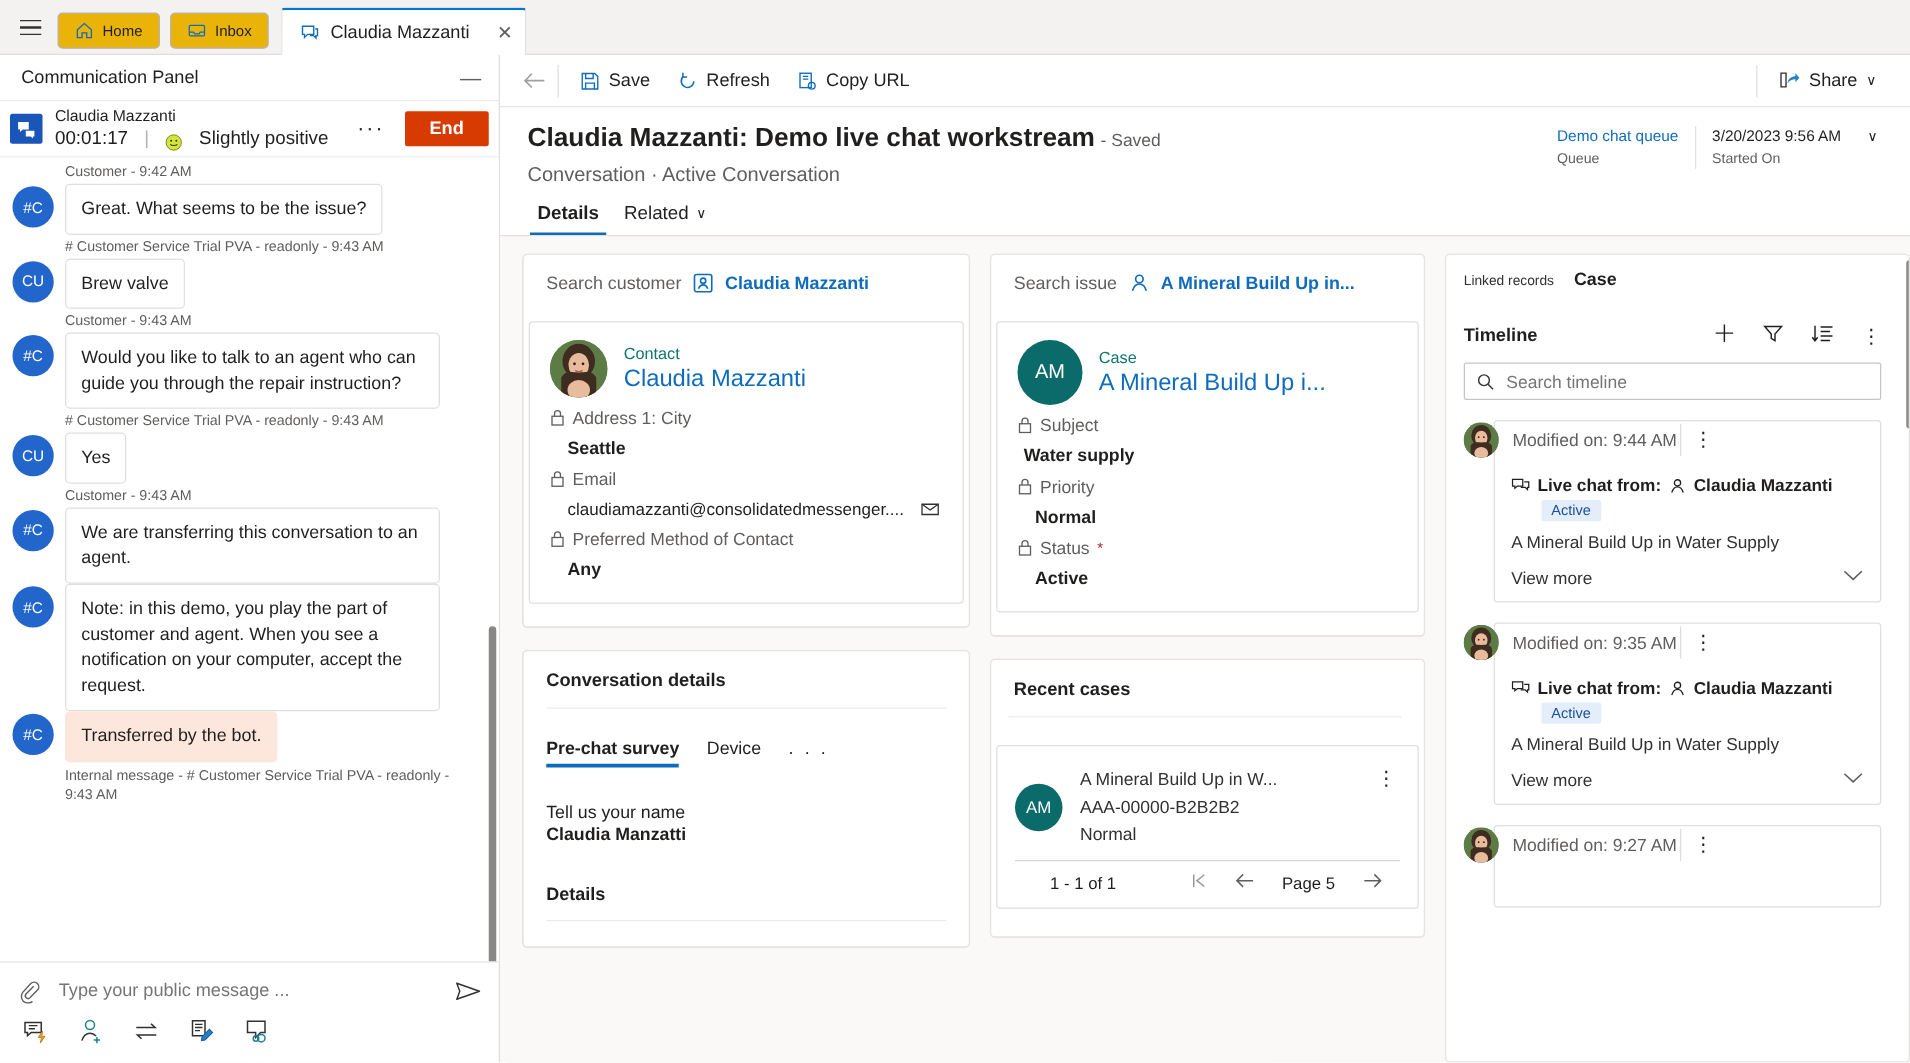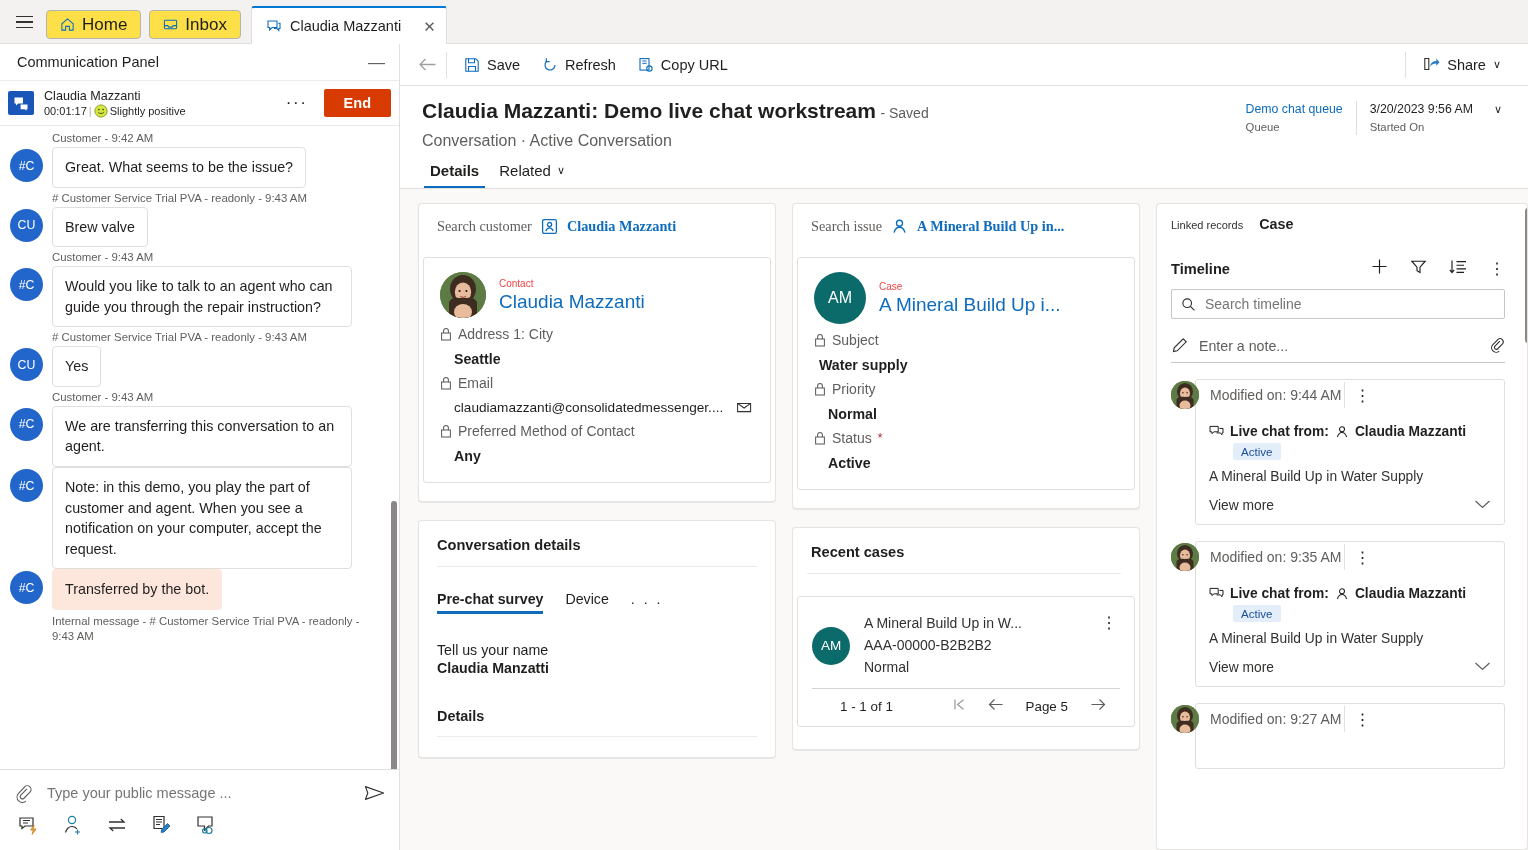--- a/index.html
+++ b/index.html
@@ -19,22 +19,22 @@
   .tabstrip:after {
     content: ""; position: absolute; left: 0; right: 0; bottom: 0; height: 1px; background: #e1dfdd;
   }
   .hamburger {
     width: 36px; height: 36px; display: flex; flex-direction: column; justify-content: center;
     align-items: center; gap: 4px; margin-bottom: 4px; cursor: pointer;
   }
   .hamburger span { display: block; width: 17px; height: 1.6px; background: #323130; }
   .pill {
     display: flex; align-items: center; gap: 7px; height: 29px; padding: 0 13px;
-    border: 1px solid #b6b3b0; border-radius: 4px; background: #fde047; margin: 0 4px 5px 4px;
-    font-size: 17px; color: #201f1e; cursor: pointer; white-space: nowrap;
+    border: 1px solid #b6b3b0; border-radius: 4px; background: #eab308; margin: 0 4px 5px 4px;
+    font-size: 12px; color: #201f1e; cursor: pointer; white-space: nowrap;
   }
   .tab-active {
     display: flex; align-items: center; gap: 8px; height: 38px; padding: 0 10px 0 14px;
     background: #ffffff; border: 1px solid #e1dfdd; border-bottom: none;
     border-top: 2px solid #0078d4; border-radius: 3px 3px 0 0; margin-left: 6px;
     font-size: 14.5px; color: #201f1e; cursor: pointer; position: relative; z-index: 3;
   }
   .tab-close { font-size: 15px; color: #605e5c; margin-left: 14px; cursor: pointer; line-height: 1; }
   .ic { display: inline-block; vertical-align: middle; }
 
@@ -54,21 +54,21 @@
   .conv-head {
     display: flex; align-items: center; padding: 6px 8px 6px 8px; gap: 10px; height: 45px;
     border-bottom: 1px solid #edebe9;
   }
   .conv-av {
     width: 26px; height: 24px; background: #1a56b8; border-radius: 2px;
     display: flex; align-items: center; justify-content: center; flex: 0 0 26px;
   }
   .conv-meta { flex: 1; line-height: 1.28; }
   .conv-name { font-size: 12.6px; color: #201f1e; }
-  .conv-sub { font-size: 11px; color: #201f1e; display: flex; align-items: flex-end; gap: 2px; }
+  .conv-sub { font-size: 15px; color: #201f1e; display: flex; align-items: flex-end; gap: 13px; }
   .sep-v { color: #b3b0ad; }
   .smiley { width: 14px; height: 14px; }
   .dots-btn { color: #201f1e; font-size: 17px; letter-spacing: 1.6px; padding: 0 6px; cursor: pointer; }
   .end-btn {
     background: #d83b01; color: #fff; font-size: 14.5px; font-weight: bold;
     padding: 6px 20px; border: none; border-radius: 2px; cursor: pointer;
   }
   .chat-scroll {
     flex: 1; overflow: hidden; padding: 2px 0 6px 0; background: #fff; position: relative;
   }
@@ -148,37 +148,37 @@
   .content { flex: 1; display: flex; gap: 16px; padding: 14px 0 0 18px; min-height: 0; overflow: hidden; }
   .col { display: flex; flex-direction: column; gap: 18px; min-width: 0; }
   .col-a { width: 358px; flex: 0 0 358px; }
   .col-b { width: 348px; flex: 0 0 348px; }
   .col-c { flex: 1; min-width: 0; position: relative; }
 
   .card {
     background: #fff; border: 1px solid #e6e4e2; border-radius: 4px; padding: 16px 18px 18px 18px;
     box-shadow: 0 0.3px 0.9px rgba(0,0,0,.08);
   }
-  .search-line { display: flex; align-items: center; gap: 9px; margin: 14px 0 22px 18px; font-family: Liberation Serif, serif; }
+  .search-line { display: flex; align-items: center; gap: 9px; margin: 14px 0 22px 18px; }
   .search-lbl { font-size: 14.3px; color: #605e5c; }
   .search-val { font-size: 14.3px; color: #0f6cbd; font-weight: bold; cursor: pointer; }
 
   .entity-card {
     border: 1px solid #e1dfdd; border-radius: 3px; padding: 14px 16px 18px 16px; margin: 0 4px;
   }
   .ent-head { display: flex; align-items: center; gap: 13px; margin-bottom: 6px; }
   .ent-photo {
     width: 46px; height: 46px; border-radius: 50%; flex: 0 0 46px; overflow: hidden;
     background: #6d8b52; position: relative;
   }
   .ent-initials {
     width: 52px; height: 52px; border-radius: 50%; background: #0b6a6a; color: #fff; flex: 0 0 52px;
     display: flex; align-items: center; justify-content: center; font-size: 16px;
   }
-  .ent-kind { font-size: 10px; color: #ef4444; line-height: 1.3; }
+  .ent-kind { font-size: 13px; color: #0f766e; line-height: 1.3; }
   .ent-name { font-size: 19px; color: #0f6cbd; line-height: 1.25; cursor: pointer; }
   .fld-lbl { display: flex; align-items: center; gap: 6px; font-size: 14px; color: #605e5c; margin-top: 8px; }
   .fld-val { font-size: 14.2px; color: #201f1e; font-weight: bold; margin: 9px 0 0 14px; }
   .fld-val-row { display: flex; align-items: center; justify-content: space-between; margin: 9px 0 0 14px; gap: 8px; }
   .fld-val-plain { font-size: 13.6px; color: #201f1e; }
   .req { color: #a4262c; font-size: 12px; }
 
   .card-title { font-size: 14.6px; font-weight: bold; color: #201f1e; }
   .card-rule { height: 1px; background: #edebe9; margin: 13px 0 0 0; }
   .sub-tabs { display: flex; gap: 22px; margin: 24px 0 0 18px; align-items: flex-start; }
@@ -689,29 +689,20 @@
             </div>
 
             <div class="tl-search">
               <svg width="15" height="15" viewBox="0 0 15 15">
                 <circle cx="6.2" cy="6.2" r="4.3" fill="none" stroke="#323130" stroke-width="1.15"></circle>
                 <path d="M9.4 9.4l4 4" stroke="#323130" stroke-width="1.15"></path>
               </svg>
               <input placeholder="Search timeline" style="">
             </div>
 
-            <div class="tl-note">
-              <svg width="17" height="17" viewBox="0 0 17 17">
-                <path d="M12.2 1.8l3 3-9 9-3.7.7.7-3.7z" fill="none" stroke="#323130" stroke-width="1.15"></path>
-              </svg>
-              <span class="tl-note-txt">Enter a note...</span>
-              <svg width="16" height="17" viewBox="0 0 16 17">
-                <path d="M10.8 4.2l-5 5.2a1.9 1.9 0 002.7 2.6l5-5.1a3.2 3.2 0 00-4.5-4.5l-5.3 5.4a4.5 4.5 0 006.4 6.3" fill="none" stroke="#323130" stroke-width="1.1"></path>
-              </svg>
-            </div>
 
             <div id="timeline-list">
                 <div class="tl-entry">
                   <div class="tl-photo">
                     <svg class="face" viewBox="0 0 28 28">
                       <rect width="28" height="28" fill="#5d7c45"></rect>
                       <ellipse cx="14" cy="10.5" rx="8" ry="8.6" fill="#3f2c20"></ellipse>
                       <ellipse cx="14" cy="12.4" rx="5" ry="5.9" fill="#e8bb9d"></ellipse>
                       <path d="M5.5 18.4c2.5-3.7 4.3-2.5 8.5-2.5s6 -1.2 8.5 2.5V28H5.5z" fill="#3f2c20"></path>
                       <ellipse cx="14" cy="24.5" rx="5.5" ry="4.9" fill="#e8bb9d"></ellipse>

